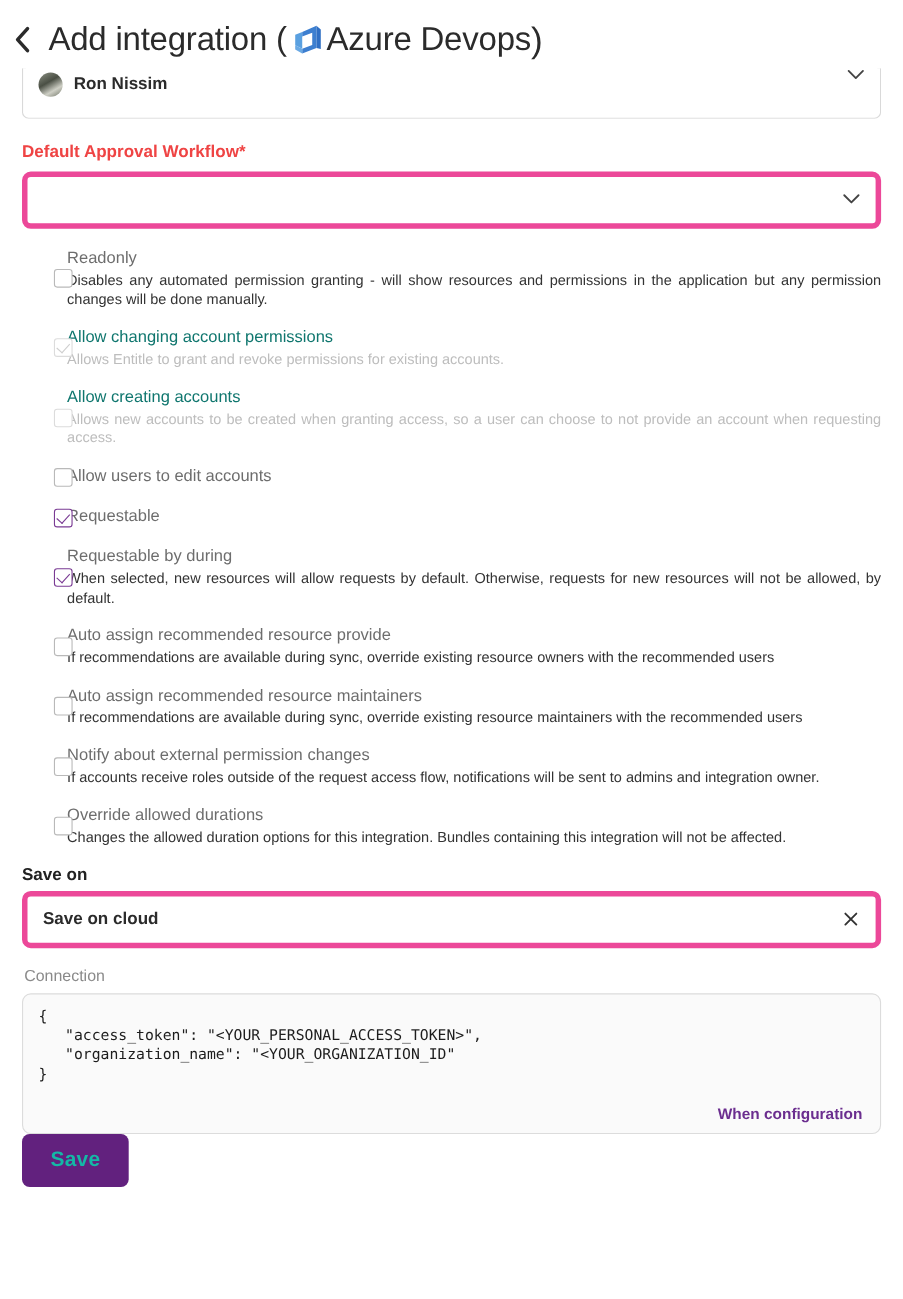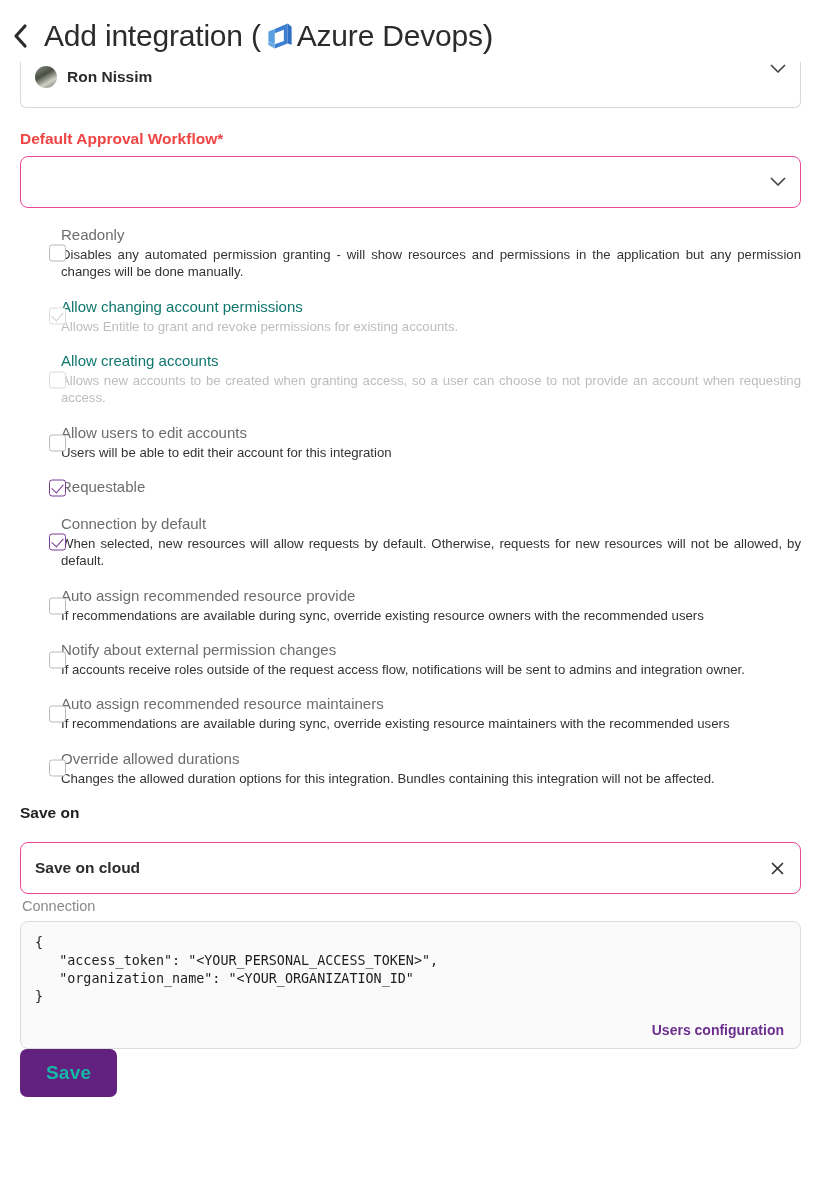--- a/index.html
+++ b/index.html
@@ -64,21 +64,21 @@
     margin-top: -16px;
   }
 
   
   .field-label {
     font-size: 15.5px; font-weight: 700; color: #ef4444;
     margin: 22px 0 8px 0;
   }
   .select-box {
     height: 52px;
-    border: 1px solid #ec4899;
+    border: 5px solid #ec4899;
     border-radius: 8px;
     background: #fff;
     position: relative;
     cursor: pointer;
     display: flex; align-items: center;
     padding: 0 14px;
   }
   .select-box .chev-right {
     position: absolute; right: 14px; top: 50%; transform: translateY(-50%);
   }
@@ -144,25 +144,25 @@
   .check-row.dim .check-desc { color: #bdbdbd; }
 
   
   .check-row .cb { position: absolute; left: 0; }
   .check-row { padding-left: 41px; }
   .check-row .cb { margin: 0; left: 29px; top: 50%; transform: translateY(-50%); }
 
   
   .section-head {
     font-size: 15.5px; font-weight: 700; color: #222;
-    margin: 16px 0 20px 0;
+    margin: 16px 0 5px 0;
   }
   .small-label {
     font-size: 14.5px; color: #8a8a8a; font-weight: 400;
-    margin: 4px 0 7px 2px;
+    margin: 18px 0 7px 2px;
   }
 
   
   .conn-box {
     border: 1px solid #dcdcdc;
     border-radius: 8px;
     background: #fafafa;
     padding: 12px 14px 8px 14px;
     position: relative;
     min-height: 128px;
@@ -273,60 +273,59 @@
         <div class="check-text">
           <div class="check-title">Allow creating accounts</div>
           <div class="check-desc">Allows new accounts to be created when granting access, so a user can choose to not provide an account when requesting access.</div>
         </div>
       </div>
 
       <div class="check-row">
         <span class="cb"></span>
         <div class="check-text">
           <div class="check-title">Allow users to edit accounts</div>
-          <div class="check-desc">Users will be able to edit their account for this integration</div>
         </div>
       </div>
 
       <div class="check-row">
         <span class="cb checked"></span>
         <div class="check-text">
           <div class="check-title">Requestable</div>
         </div>
       </div>
 
       <div class="check-row">
         <span class="cb checked"></span>
         <div class="check-text">
-          <div class="check-title">Connection by default</div>
+          <div class="check-title">Requestable by during</div>
           <div class="check-desc">When selected, new resources will allow requests by default. Otherwise, requests for new resources will not be allowed, by default.</div>
         </div>
       </div>
 
       <div class="check-row">
         <span class="cb"></span>
         <div class="check-text">
           <div class="check-title">Auto assign recommended resource provide</div>
           <div class="check-desc">If recommendations are available during sync, override existing resource owners with the recommended users</div>
         </div>
       </div>
 
       <div class="check-row">
         <span class="cb"></span>
         <div class="check-text">
+          <div class="check-title">Auto assign recommended resource maintainers</div>
+          <div class="check-desc">If recommendations are available during sync, override existing resource maintainers with the recommended users</div>
+        </div>
+      </div>
+
+      <div class="check-row">
+        <span class="cb"></span>
+        <div class="check-text">
           <div class="check-title">Notify about external permission changes</div>
           <div class="check-desc">If accounts receive roles outside of the request access flow, notifications will be sent to admins and integration owner.</div>
-        </div>
-      </div>
-
-      <div class="check-row">
-        <span class="cb"></span>
-        <div class="check-text">
-          <div class="check-title">Auto assign recommended resource maintainers</div>
-          <div class="check-desc">If recommendations are available during sync, override existing resource maintainers with the recommended users</div>
         </div>
       </div>
 
       <div class="check-row">
         <span class="cb"></span>
         <div class="check-text">
           <div class="check-title">Override allowed durations</div>
           <div class="check-desc">Changes the allowed duration options for this integration. Bundles containing this integration will not be affected.</div>
         </div>
       </div>
@@ -345,20 +344,20 @@
       </span>
     </div>
 
     
     <div class="small-label">Connection</div>
     <div class="conn-box">
       <pre class="conn-code">{
    "access_token": "&lt;YOUR_PERSONAL_ACCESS_TOKEN&gt;",
    "organization_name": "&lt;YOUR_ORGANIZATION_ID"
 }</pre>
-      <span class="check-config">Users configuration</span>
+      <span class="check-config">When configuration</span>
     </div>
 
     
     <button class="save-btn">Save</button>
 
   </div>
 </div>
 
 </body></html>

